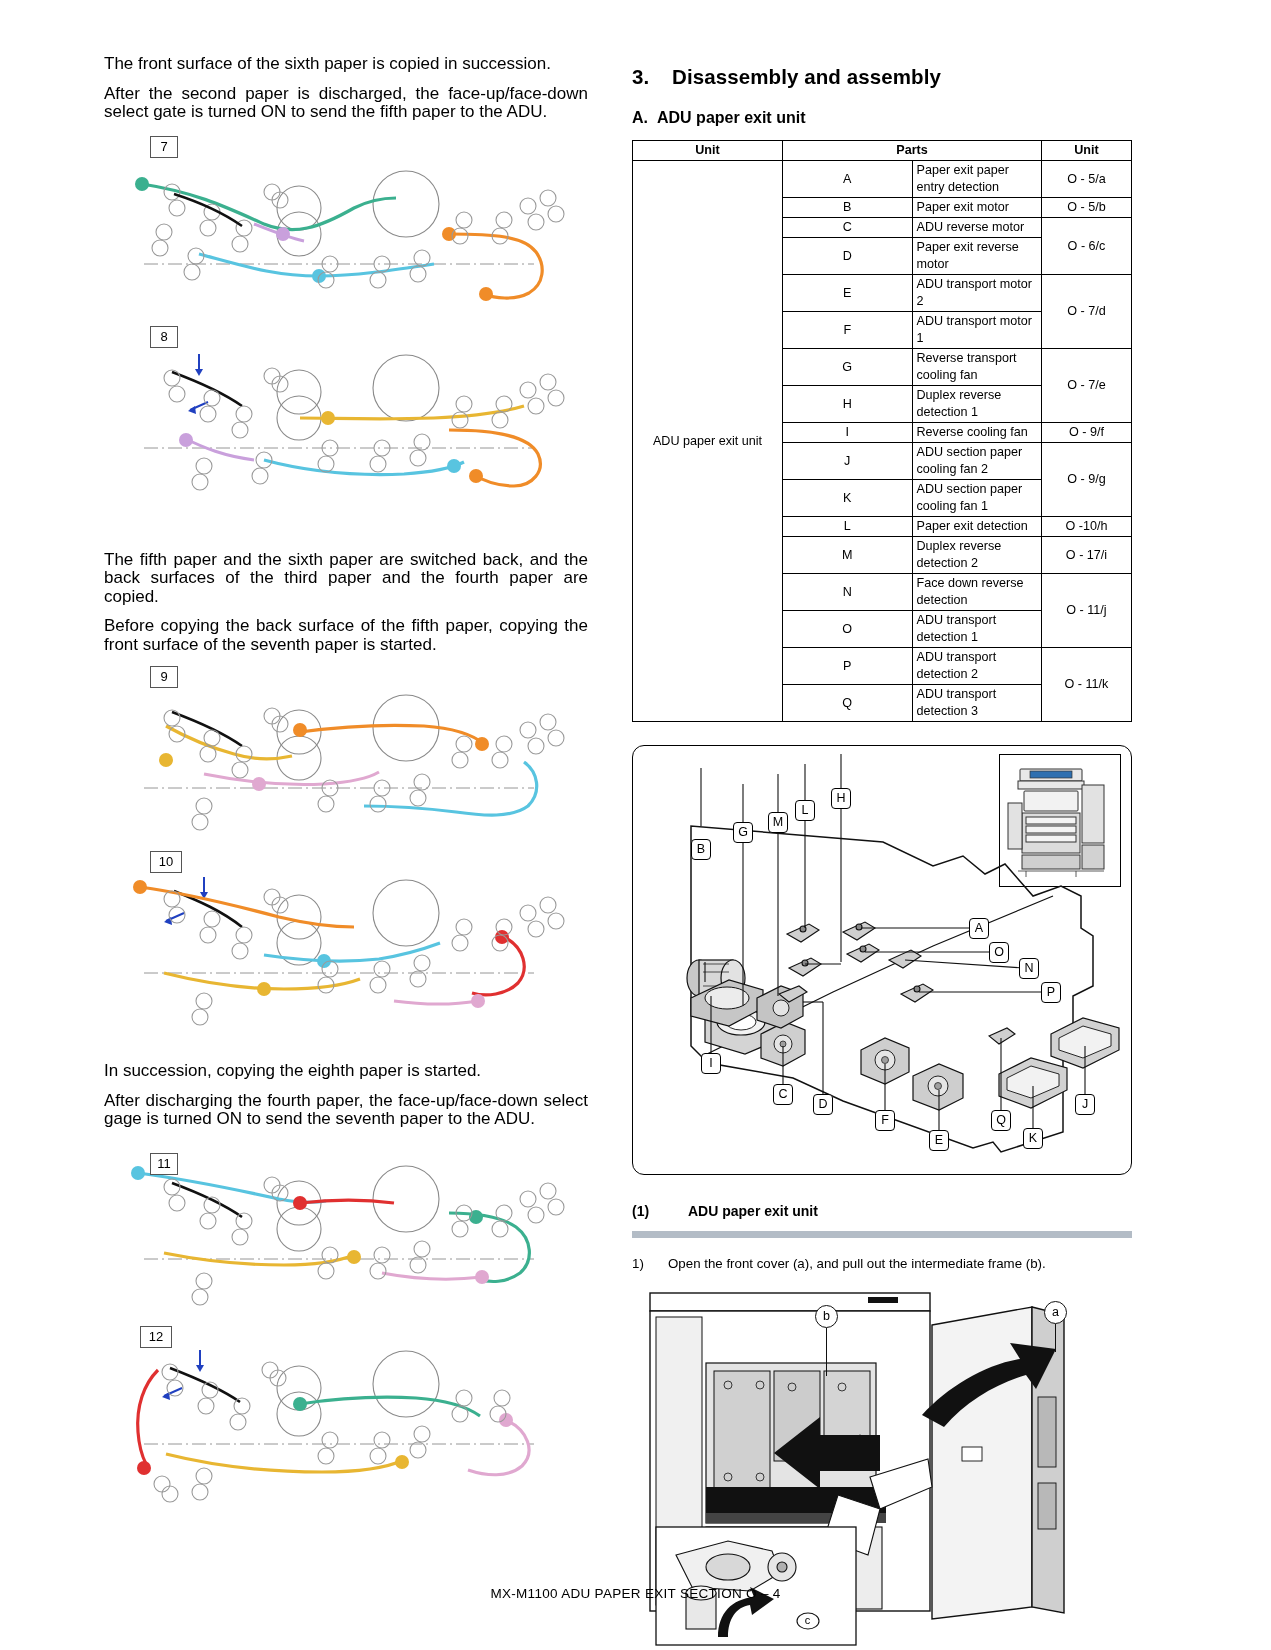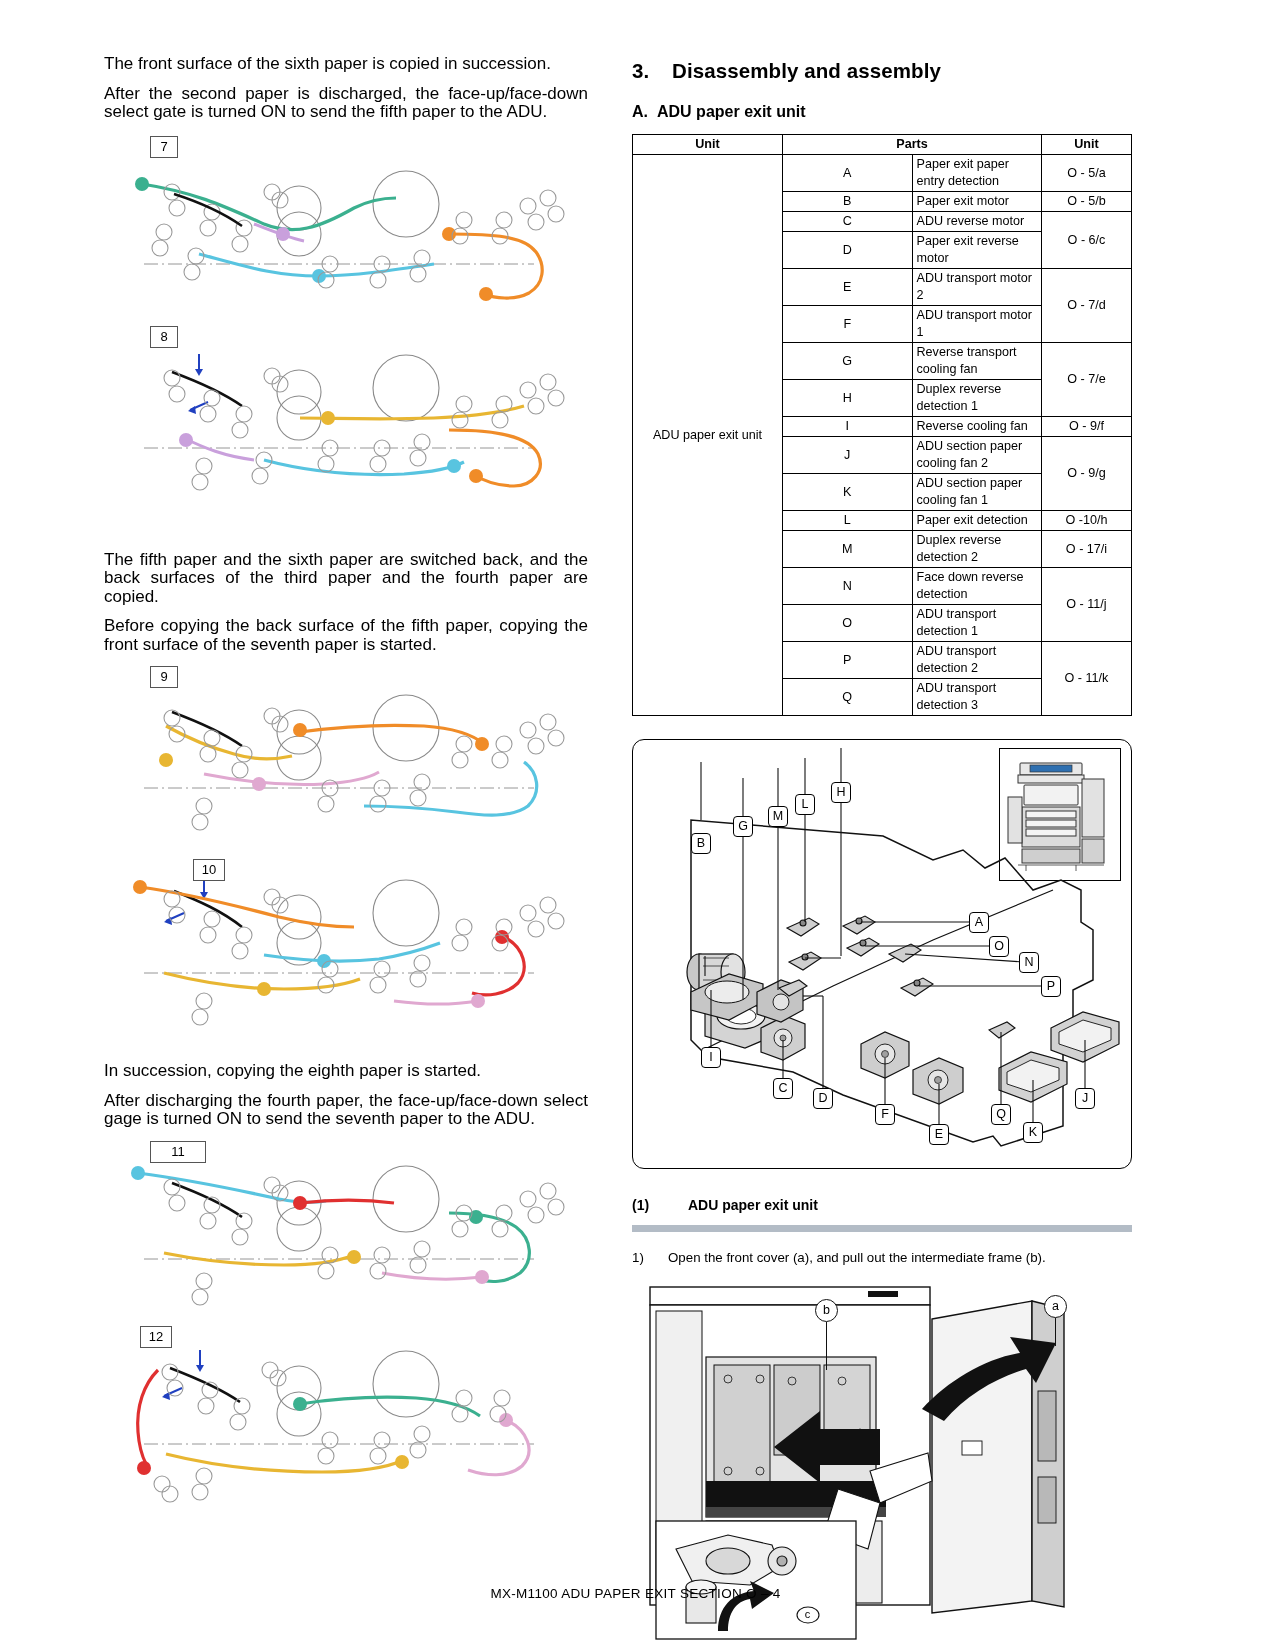--- a/index.html
+++ b/index.html
@@ -32,21 +32,21 @@
     font-size: 17px;
     line-height: 18.5px;
     margin: 0 0 11px 0;
     color: #000;
   }
   p.body.just { text-align: justify; }
 
   h2.sec {
     font-size: 20.5px;
     font-weight: bold;
-    margin: 4px 0 20px 0;
+    margin: 10px 0 20px 0;
     letter-spacing: 0.1px;
   }
   h2.sec .num { display: inline-block; width: 40px; }
   h3.sub {
     font-size: 16px;
     font-weight: bold;
     margin: 0 0 13px 0;
   }
   h3.sub .num { display: inline-block; width: 25px; }
   h4.sub2 {
@@ -291,21 +291,21 @@
             <circle cx="452" cy="72" r="8"></circle>
           <circle cx="100" cy="140" r="8"></circle>
             <circle cx="96" cy="156" r="8"></circle>
           <circle cx="168" cy="50" r="8"></circle>
             <circle cx="176" cy="58" r="8"></circle>
         </g>
       </svg>
     </div>
 
     <div class="figbox" style="height:185px;">
-      <div class="numbox" style="left:46px;top:8px;width:32px;margin-left:43px;">10</div>
+      <div class="numbox" style="left:46px;top:0px;width:32px;">10</div>
       <svg width="484" height="185" viewBox="0 0 484 185">
         <g fill="none" stroke="#8a8a8a" stroke-width="1.1">
           <circle cx="302" cy="62" r="33"></circle>
           <circle cx="195" cy="66" r="22"></circle>
           <circle cx="195" cy="92" r="22"></circle>
         </g>
         <path d="M40 122 L430 122" stroke="#8a8a8a" stroke-width="0.9" stroke-dasharray="14 4 2 4" fill="none"></path>
         <path d="M70 40 C95 50 118 60 138 76" stroke="#111" stroke-width="2.6" fill="none"></path>
         <path d="M100 26 L100 46" stroke="#2040c0" stroke-width="2" fill="none"></path>
         <path d="M100 48 l-4 -7 l8 0 z" fill="#2040c0"></path>
@@ -352,21 +352,21 @@
           <circle cx="168" cy="46" r="8"></circle>
             <circle cx="176" cy="54" r="8"></circle>
         </g>
       </svg>
     </div>
 
     <p class="body" style="margin-top:26px;">In succession, copying the eighth paper is started.</p>
     <p class="body just">After discharging the fourth paper, the face-up/face-down select gage is turned ON to send the seventh paper to the ADU.</p>
 
     <div class="figbox" style="height:185px;margin-top:12px;">
-      <div class="numbox" style="left:46px;top:0px;width:56px;">11</div>
+      <div class="numbox" style="left:46px;top:12px;width:28px;">11</div>
       <svg width="484" height="185" viewBox="0 0 484 185">
         <g fill="none" stroke="#8a8a8a" stroke-width="1.1">
           <circle cx="302" cy="58" r="33"></circle>
           <circle cx="195" cy="62" r="22"></circle>
           <circle cx="195" cy="88" r="22"></circle>
         </g>
         <path d="M40 118 L430 118" stroke="#8a8a8a" stroke-width="0.9" stroke-dasharray="14 4 2 4" fill="none"></path>
         <path d="M68 42 C95 52 118 62 138 76" stroke="#111" stroke-width="2.6" fill="none"></path>
 
         <path d="M34 32 C80 38 130 48 175 58 C196 62 210 62 222 60" stroke="#58c4e0" stroke-width="3.2" fill="none"></path>

